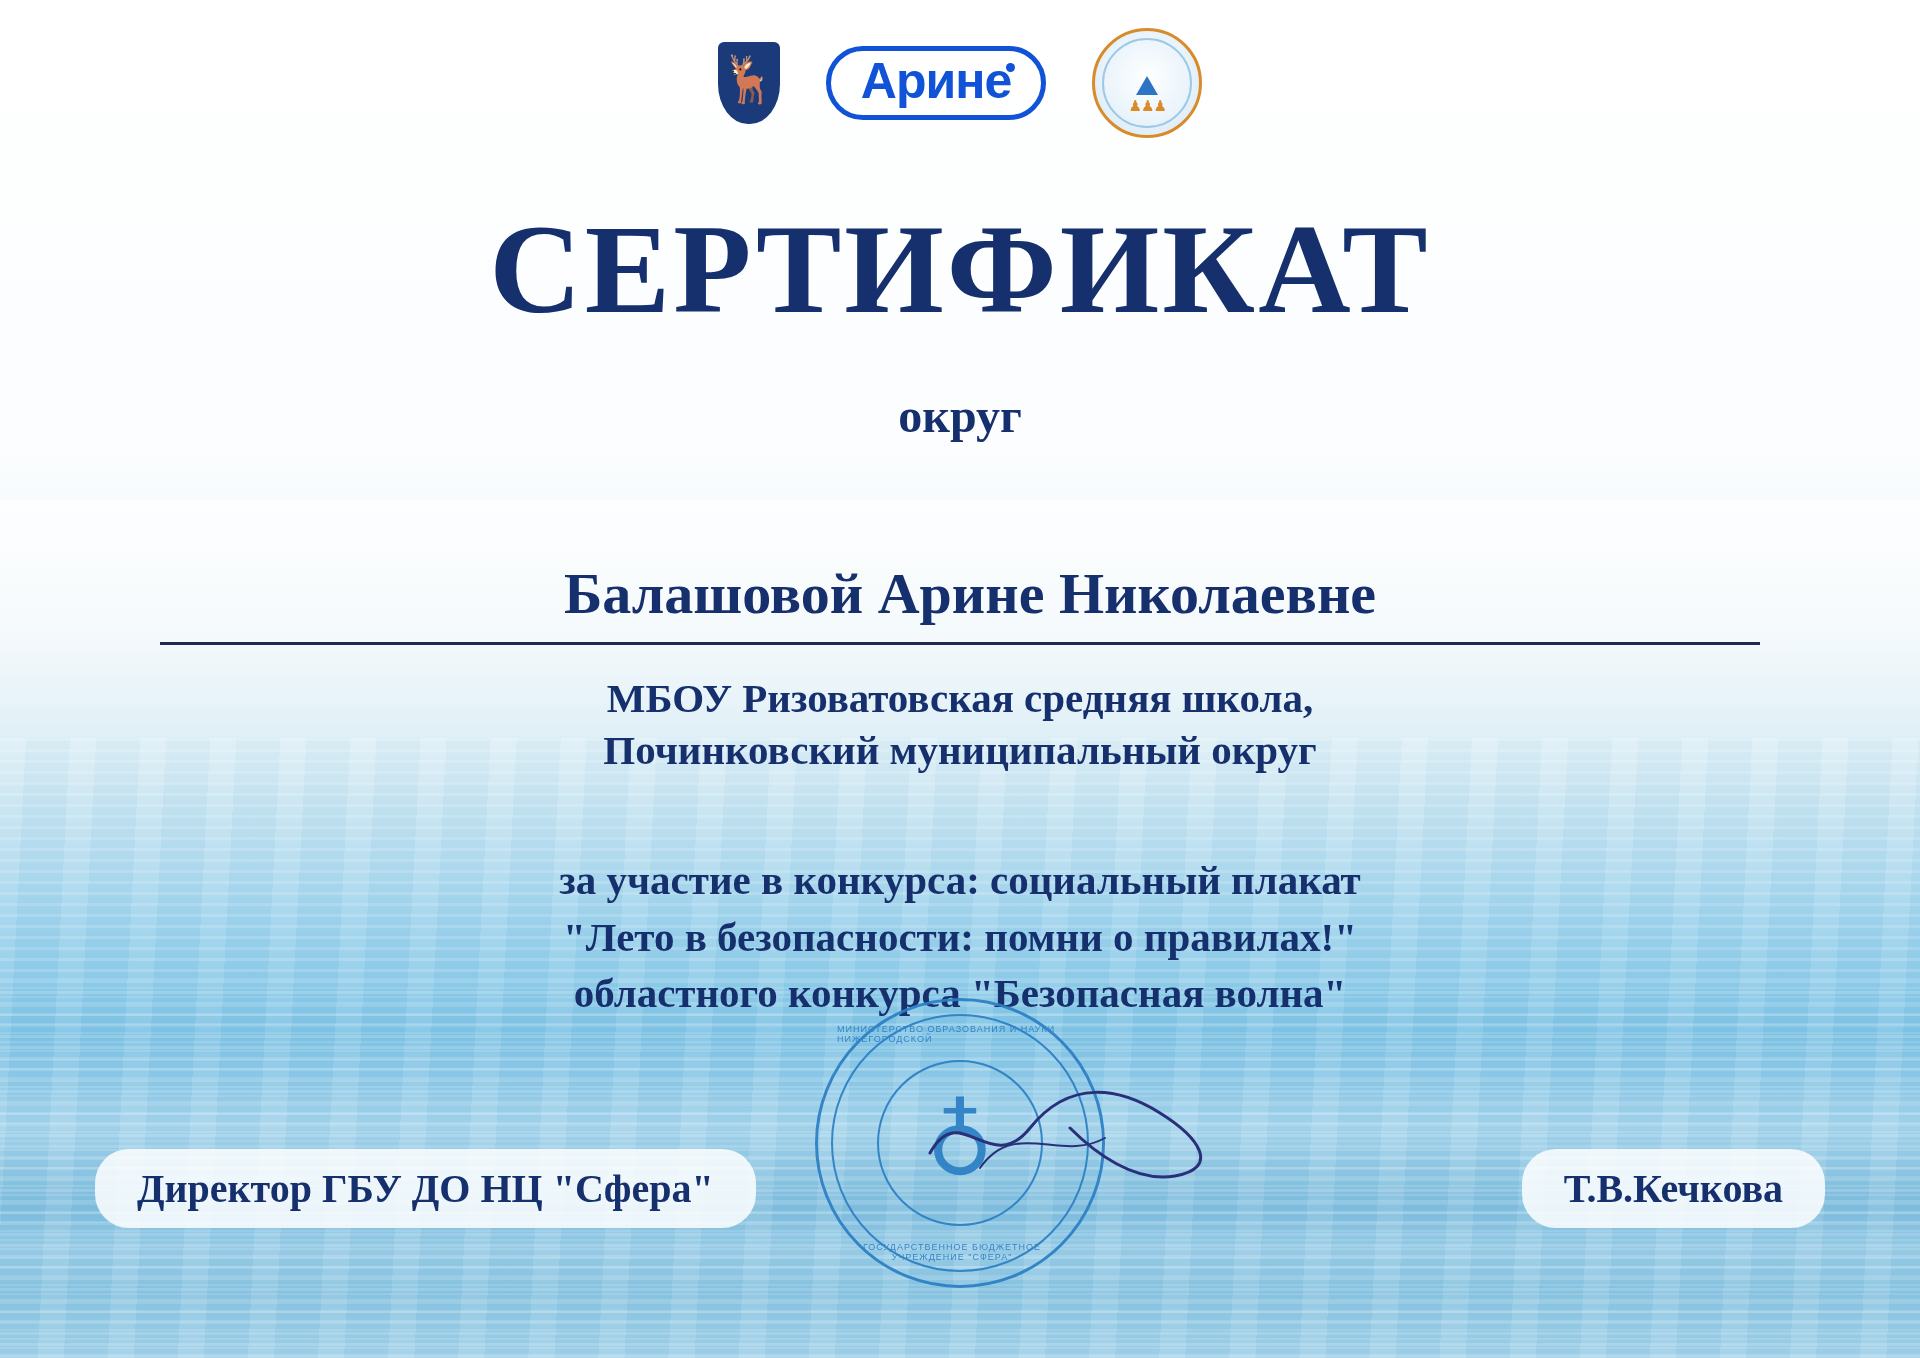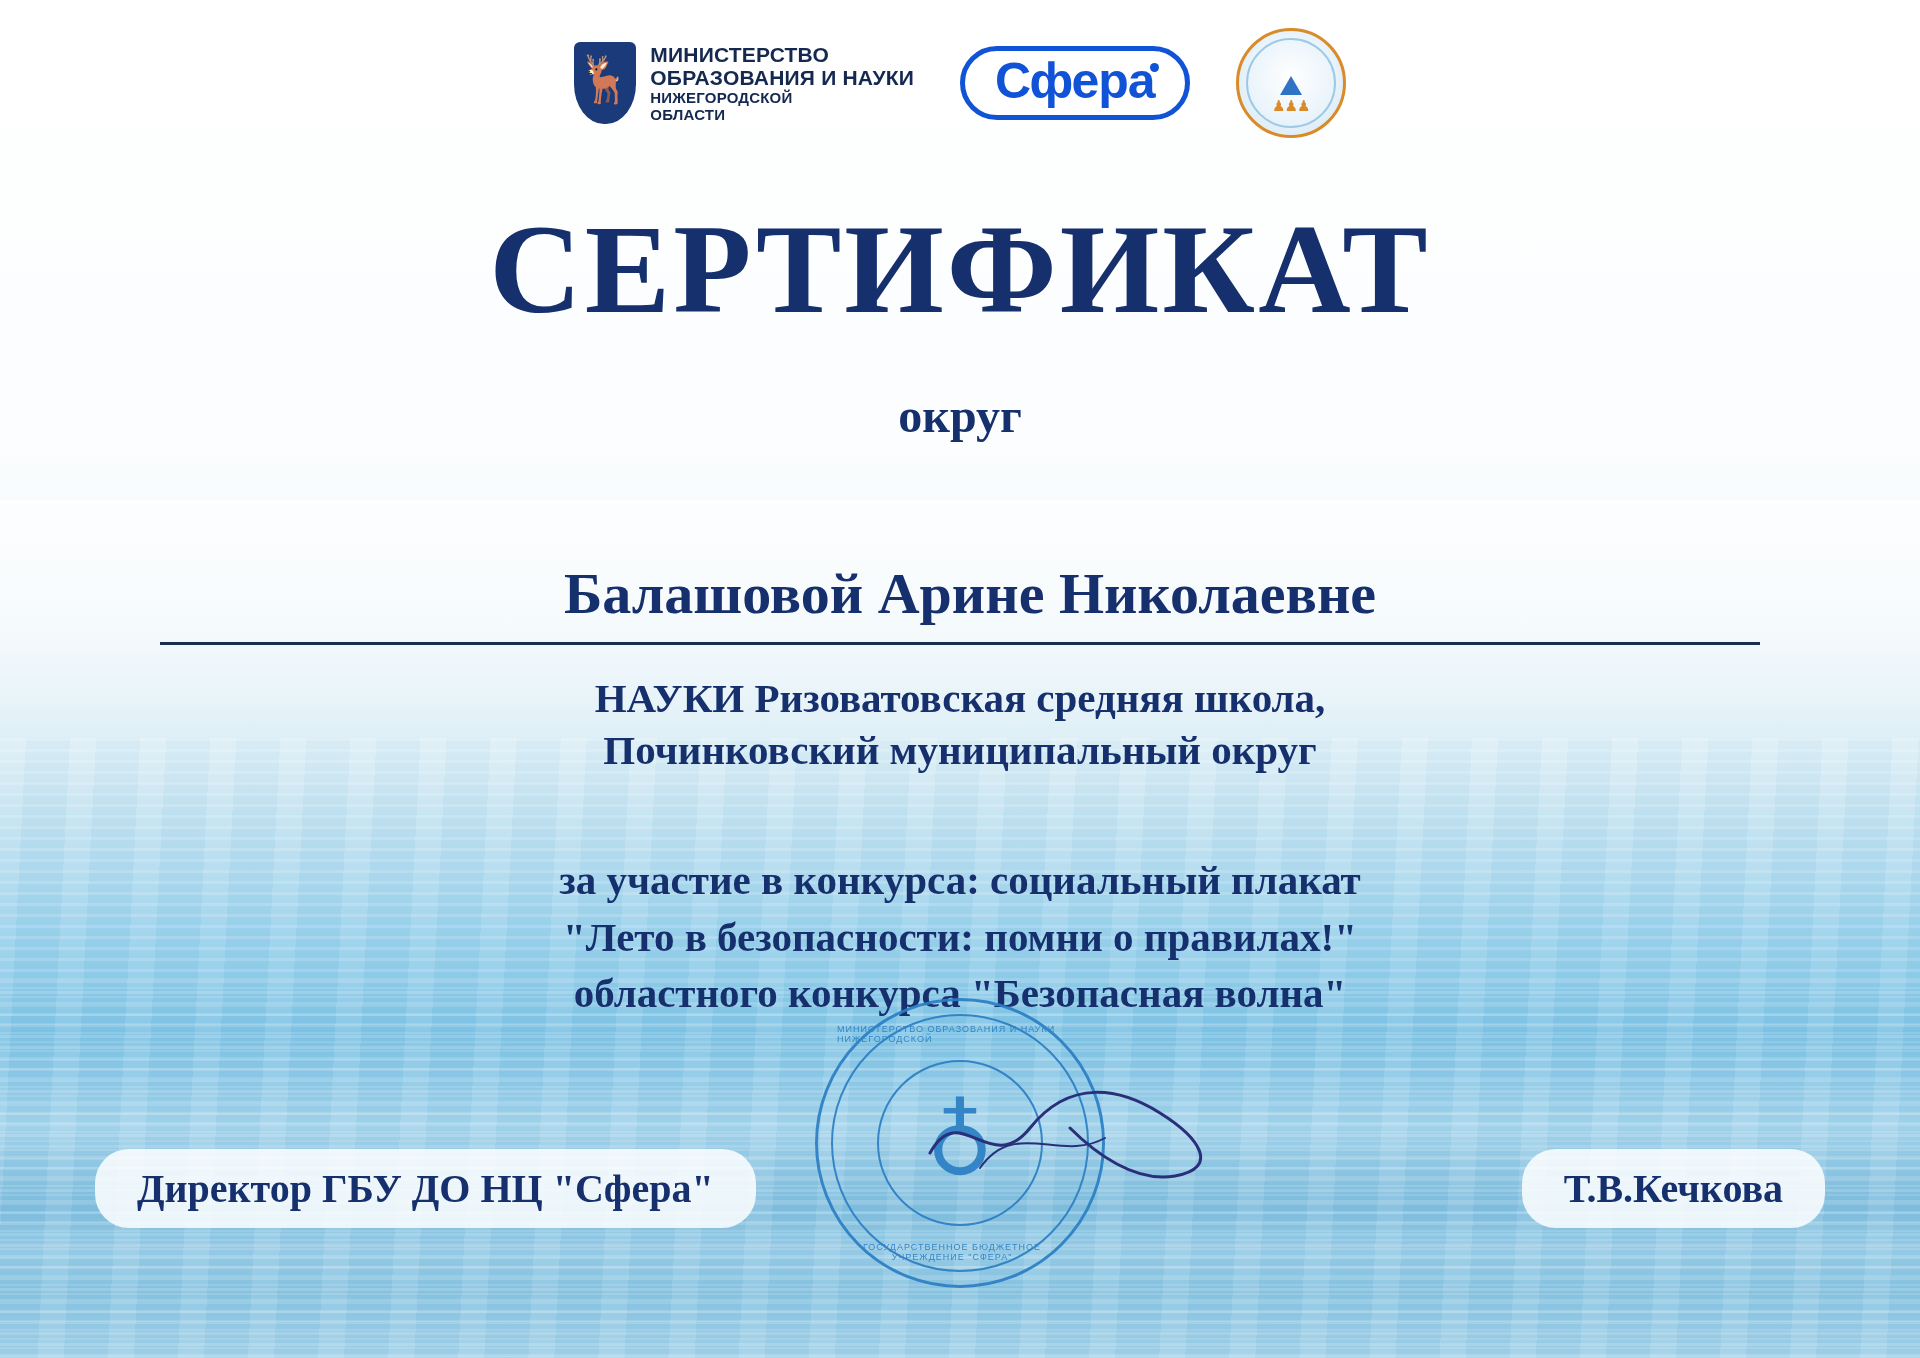--- a/index.html
+++ b/index.html
@@ -362,47 +362,41 @@
   <div class="water-layer"></div>
   <div class="water-layer b"></div>
   <div class="haze"></div>
 
   <div class="logos">
 
     <div class="logo-minobr">
       <div class="shield">
         <span class="deer">🦌</span>
       </div>
-      <div class="minobr-text">
-        <div class="l1">МИНИСТЕРСТВО</div>
-        <div class="l2">ОБРАЗОВАНИЯ И НАУКИ</div>
-        <div class="l3">НИЖЕГОРОДСКОЙ</div>
-        <div class="l4">ОБЛАСТИ</div>
-      </div>
     </div>
 
     <div class="logo-sfera">
-      <span class="word">Сфера</span>
+      <span class="word">Арине</span>
       <span class="dot"></span>
     </div>
 
     <div class="logo-emblem">
       <div class="inner-ring"></div>
       <div class="triangle"></div>
       <div class="people">♟♟♟</div>
     </div>
 
   </div>
 
   <div class="title">СЕРТИФИКАТ</div>
   <div class="subtitle">округ</div>
   <div class="recipient">Балашовой Арине Николаевне</div>
   <div class="rule"></div>
   <div class="organization">
-    <div>НАУКИ Ризоватовская средняя школа,</div>
+    <div>МБОУ Ризоватовская средняя школа,</div>
     <div>Починковский муниципальный округ</div>
   </div>
 
   <div class="reason">
     <div>за участие в конкурса: социальный плакат</div>
     <div>"Лето в безопасности: помни о правилах!"</div>
     <div>областного конкурса "Безопасная волна"</div>
   </div>
 
   <div class="sign-row">

